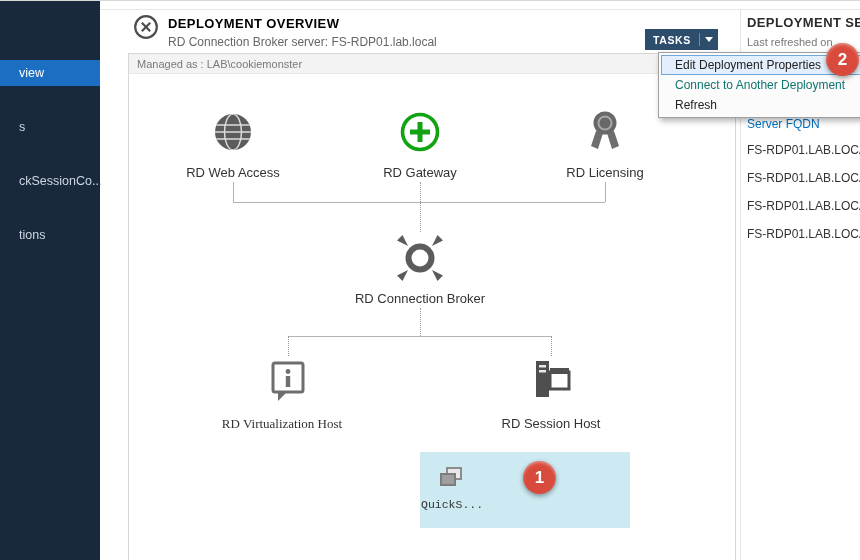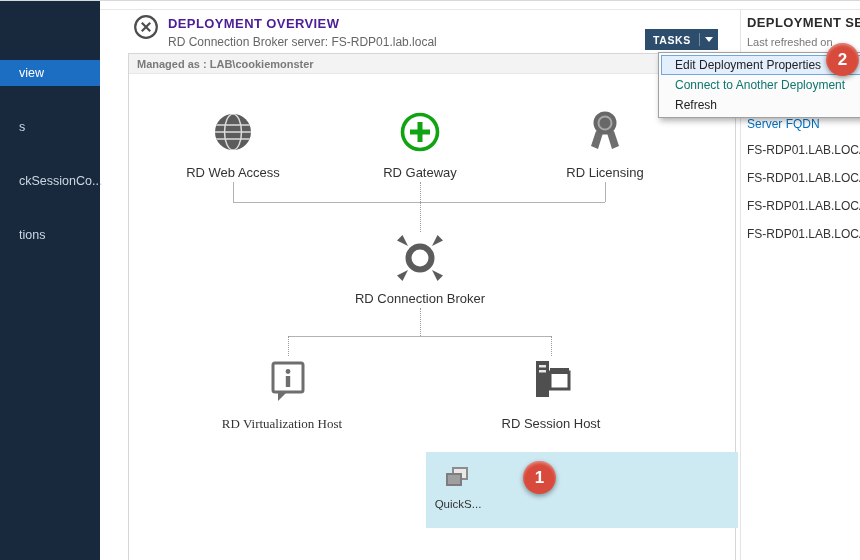--- a/index.html
+++ b/index.html
@@ -10,35 +10,35 @@
   .sidebar{position:absolute;left:0;top:0;width:100px;height:560px;background:var(--sidebar-bg,#18293e);
            padding-top:31px;box-sizing:border-box;}
   .nav-item{height:26px;line-height:26px;font-size:12.5px;color:#cdd7e1;padding-left:19px;white-space:nowrap;cursor:pointer;margin-top:28px;}
   .nav-item.active{background:var(--sidebar-active-bg,#1b6ec2);color:#fff;}
 
   .hairline-top{position:absolute;left:100px;top:8px;width:760px;height:1px;background:#e8e8e8;}
   .vdivider{position:absolute;left:740px;top:8px;width:1px;height:552px;background:#e4e4e4;}
 
   
   .header-icon{position:absolute;left:133px;top:13px;width:26px;height:26px;}
-  .page-title{position:absolute;left:168px;top:15px;font-size:13px;font-weight:bold;letter-spacing:.4px;color:#4c1d95;white-space:nowrap;}
+  .page-title{position:absolute;left:168px;top:15px;font-size:13px;font-weight:bold;letter-spacing:.4px;color:#000000;white-space:nowrap;}
   .page-subtitle{position:absolute;left:168px;top:34px;font-size:12px;color:#666;white-space:nowrap;}
 
   
   .tasks-btn{position:absolute;left:645px;top:28px;height:21px;background:var(--tasks-button-bg,#2d4d6d);
              color:#fff;display:flex;align-items:center;font-size:10.5px;font-weight:bold;letter-spacing:.6px;cursor:pointer;}
   .tasks-btn .lbl{padding:0 8px;}
   .tasks-btn .sep{width:1px;height:13px;background:rgba(255,255,255,.35);}
   .tasks-btn .arr{width:18px;display:flex;justify-content:center;}
   .tasks-btn .arr::after{content:"";display:block;border-left:4px solid transparent;border-right:4px solid transparent;border-top:5px solid #fff;}
 
   
   .diagram{position:absolute;left:128px;top:52px;width:606px;height:520px;border:1px solid #d6d6d6;background:#fff;}
   .managed-bar{position:absolute;left:0;top:0;width:100%;height:20px;background:#f3f3f3;border-bottom:1px solid #e8e8e8;
-               font-size:11px;color:#7a7a7a;line-height:20px;padding-left:8px;box-sizing:border-box;white-space:nowrap;font-weight:bold;}
+               font-size:11px;color:#7a7a7a;line-height:20px;padding-left:8px;box-sizing:border-box;white-space:nowrap;}
   .icon{position:absolute;cursor:pointer;}
   .node-label{position:absolute;font-size:13px;color:#333;text-align:center;white-space:nowrap;}
   .vdot{position:absolute;width:0;border-left:1px dotted #9a9a9a;}
   .vsolid{position:absolute;width:0;border-left:1px solid #b3b3b3;}
   .hsolid{position:absolute;height:0;border-top:1px solid #b3b3b3;}
 
   .ic-web{left:82px;top:56px;width:44px;height:44px;}
   .ic-gw{left:269px;top:56px;width:44px;height:44px;}
   .ic-lic{left:454px;top:54px;width:44px;height:46px;}
   .ic-broker{left:265px;top:178px;width:52px;height:52px;}
@@ -55,21 +55,21 @@
   .l1{left:104px;top:128px;height:20px;}
   .l2{left:291px;top:128px;height:20px;}
   .l3{left:476px;top:128px;height:20px;}
   .l4{left:104px;top:148px;width:372px;}
   .l5{left:291px;top:148px;height:30px;}
   .l6{left:291px;top:254px;height:28px;}
   .l7{left:159px;top:282px;width:263px;}
   .l8{left:159px;top:282px;height:20px;}
   .l9{left:422px;top:282px;height:20px;}
 
-  .collection{position:absolute;left:297px;top:398px;width:312px;height:76px;background:var(--collection-bg,#cde9f2);cursor:pointer;}
+  .collection{position:absolute;left:291px;top:398px;width:210px;height:76px;background:var(--collection-bg,#cde9f2);cursor:pointer;font-family:Liberation Mono, monospace;}
   .collection .cicon{position:absolute;left:17px;top:12px;width:28px;height:28px;}
   .collection .clabel{position:absolute;left:1px;top:46px;width:62px;text-align:center;font-size:11.5px;color:#333;white-space:nowrap;}
 
   
   .right-panel{position:absolute;left:747px;top:0;width:113px;height:560px;}
   .rp-title{position:absolute;left:0;top:14px;font-size:13px;font-weight:bold;letter-spacing:.4px;color:#2b2b2b;white-space:nowrap;}
   .rp-sub{position:absolute;left:0;top:35px;font-size:11px;color:#777;white-space:nowrap;}
   .rp-col{position:absolute;left:0;top:116px;font-size:12px;color:var(--link-blue,#0072c6);white-space:nowrap;cursor:pointer;}
   .rp-row{position:absolute;left:0;font-size:12px;color:#333;white-space:nowrap;cursor:pointer;}
   .rp-row.r0{top:142px;} .rp-row.r1{top:170px;} .rp-row.r2{top:198px;} .rp-row.r3{top:226px;}

